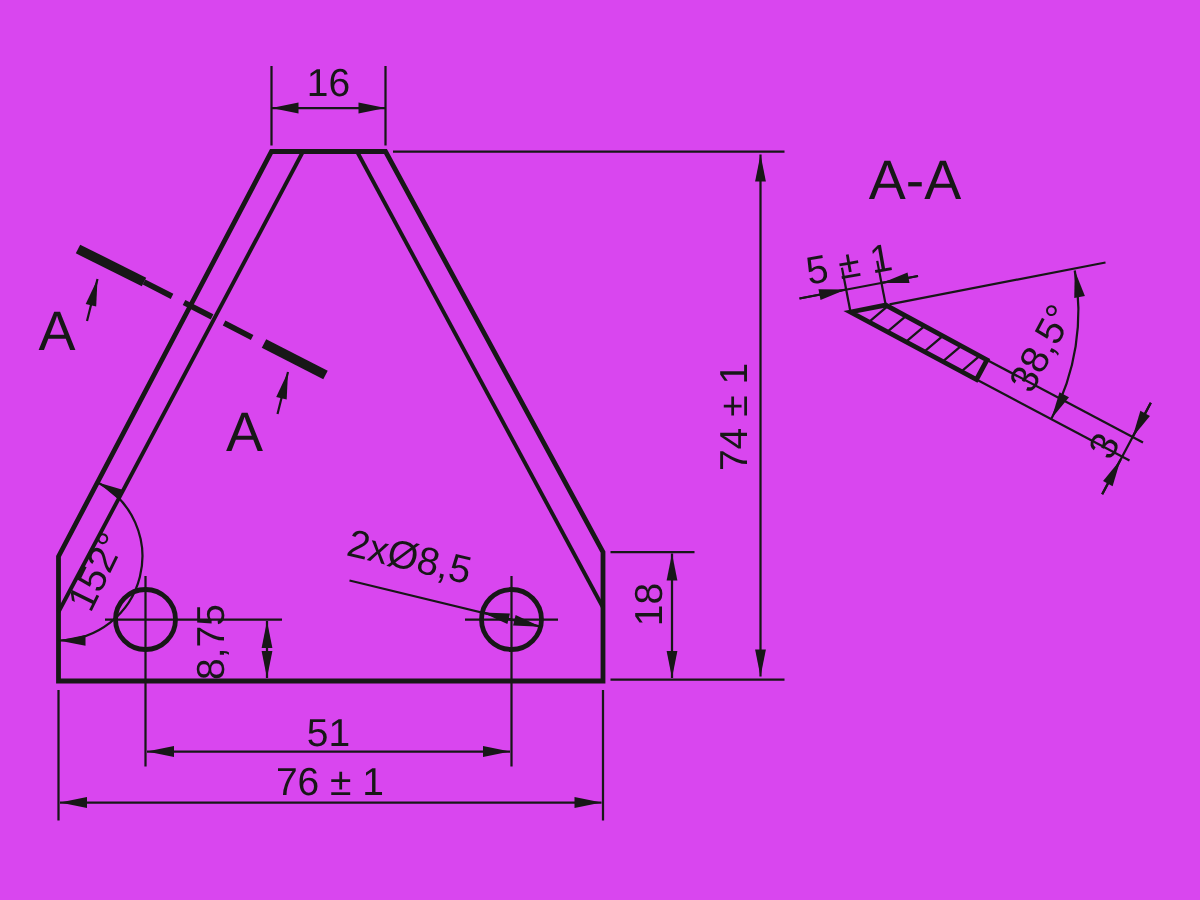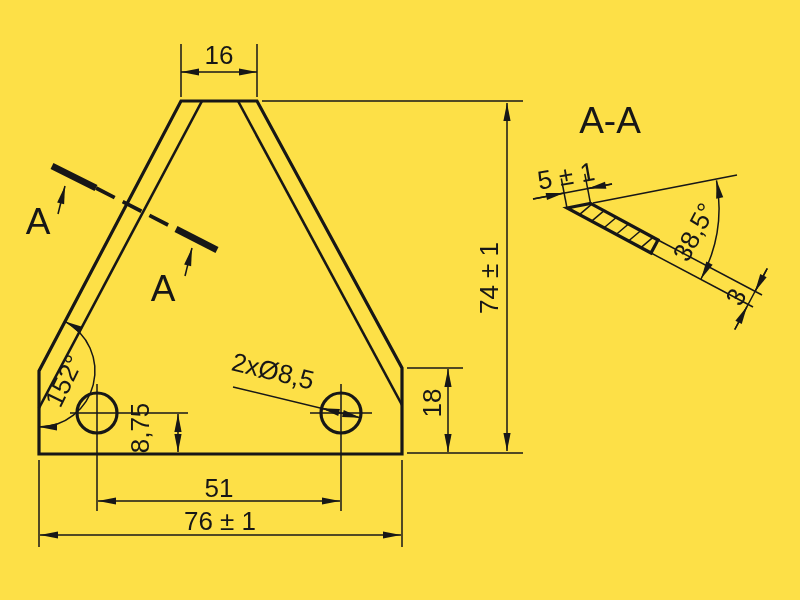--- a/index.html
+++ b/index.html
@@ -4,21 +4,21 @@
 <style>
   html, body {
     margin: 0;
     padding: 0;
     background: #ffffff;
   }
   .canvas {
     position: relative;
     width: 800px;
     height: 600px;
-    background: #fde047;
+    background: #d946ef;
     overflow: hidden;
   }
   svg { display: block; }
   .dim-text {
     font-family: "Liberation Sans", "DejaVu Sans", sans-serif;
     font-size: 26px;
     fill: #171717;
   }
   .label-text {
     font-family: "Liberation Sans", "DejaVu Sans", sans-serif;

